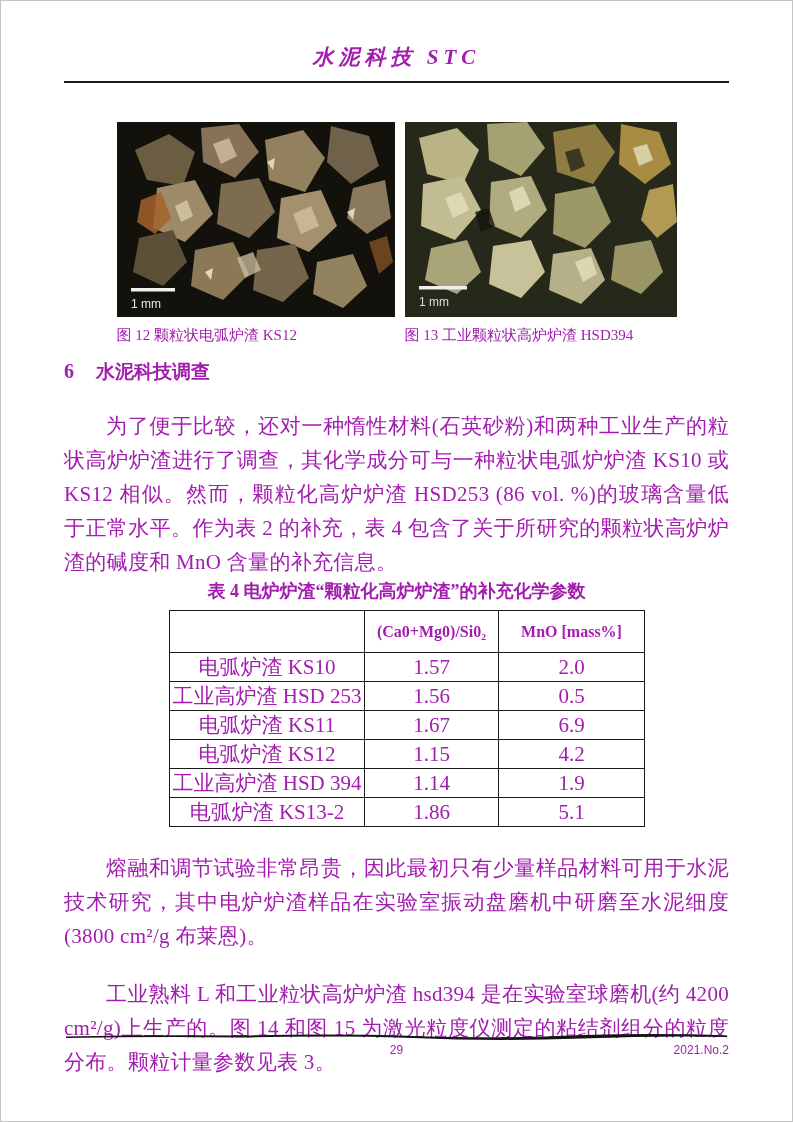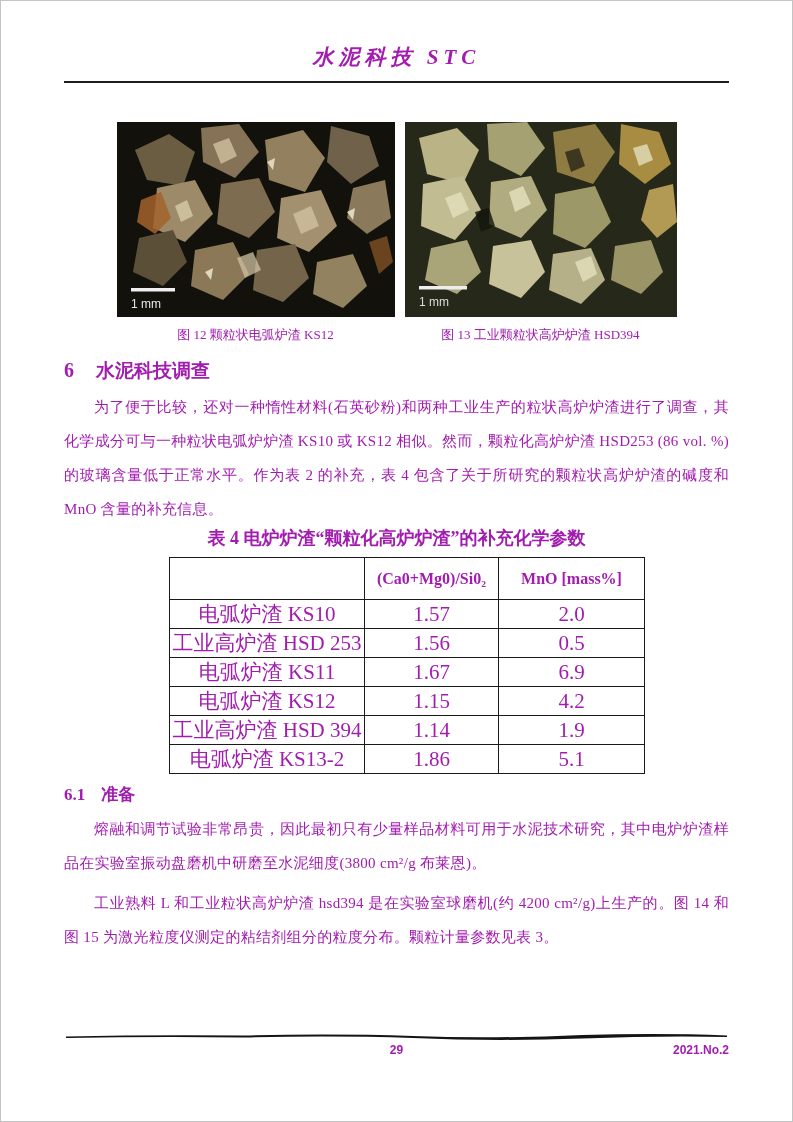--- a/index.html
+++ b/index.html
@@ -15,45 +15,45 @@
     overflow:hidden;
   }
   
   .doc-header { padding-top:40px; text-align:center; }
   .doc-title { font-size:21px; font-style:italic; font-weight:bold; letter-spacing:5px; }
   .header-rule { margin-top:10px; border-top:2px solid #1c1c1c; }
   
   .figures-row { margin-top:39px; display:flex; justify-content:center; gap:10px; }
   .fig { width:278px; }
   .fig svg { display:block; width:100%; height:195px; }
-  .fig-caption { margin-top:9px; text-align:center; font-size:13px; white-space:nowrap; }
+  .fig-caption { margin-top:9px; font-size:15px; white-space:nowrap; }
   
   .h-section { margin-top:14px; font-size:19px; font-weight:bold; display:flex; align-items:baseline; }
   .h-section .num { margin-right:22px; font-size:20px; }
   .h-sub { margin-top:9px; font-size:17px; font-weight:bold; display:flex; align-items:baseline; }
   .h-sub .num { margin-right:16px; }
   
   .body-par {
-    margin-top:6px; font-size:15px; line-height:34px;
+    margin-top:24px; font-size:21px; line-height:34px;
     text-align:justify; text-indent:2em; letter-spacing:0.3px;
   }
   
   .tbl-caption { text-align:center; font-size:18px; font-weight:bold; }
   table.chem { border-collapse:collapse; margin:7px 0 0 105px; table-layout:fixed; }
   table.chem td { border:1px solid #1a1a1a; text-align:center; vertical-align:middle; }
   table.chem .c0 { width:195px; }
   table.chem .c1 { width:134px; }
   table.chem .c2 { width:146px; }
   table.chem thead td { height:42px; font-size:16px; font-weight:bold; }
   table.chem tbody td { height:23px; font-size:21px; }
   
   .doc-footer { position:absolute; left:63px; right:63px; top:1031px; }
   .footer-line svg { display:block; width:100%; height:9px; }
   .footer-row { position:relative; margin-top:2px; height:16px;
-                font-family:"Liberation Sans","DejaVu Sans",sans-serif; font-size:12px;font-weight:bold; }
+                font-family:"Liberation Sans","DejaVu Sans",sans-serif; font-size:12px; }
   .page-num { display:block; text-align:center; }
   .issue-num { position:absolute; right:0; top:0; }
   .scale-text { font-family:"Liberation Sans","DejaVu Sans",sans-serif; font-size:12px; }
 </style>
 </head>
 <body>
 
 <div class="page">
 
   <div class="doc-header">
@@ -166,24 +166,20 @@
         <td class="c2">1.9</td>
       </tr>
       <tr>
         <td class="c0">电弧炉渣 KS13-2</td>
         <td class="c1">1.86</td>
         <td class="c2">5.1</td>
       </tr>
     </tbody>
   </table>
 
-  <div class="h-sub">
-    <span class="num">6.1</span>
-    <span>准备</span>
-  </div>
 
   <p class="body-par">熔融和调节试验非常昂贵，因此最初只有少量样品材料可用于水泥技术研究，其中电炉炉渣样品在实验室振动盘磨机中研磨至水泥细度(3800 cm²/g 布莱恩)。</p>
   <p class="body-par">工业熟料 L 和工业粒状高炉炉渣 hsd394 是在实验室球磨机(约 4200  cm²/g)上生产的。图 14 和图 15 为激光粒度仪测定的粘结剂组分的粒度分布。颗粒计量参数见表 3。</p>
 
   <div class="doc-footer">
     <div class="footer-line">
       <svg viewBox="0 0 667 9" preserveAspectRatio="none" aria-hidden="true">
         <path d="M2,4.5 Q90,2.5 180,3.5 Q270,1.5 350,4.0 Q430,7.0 520,3.0 Q600,1.0 665,3.5 L665,5.0 Q600,3.5 520,6.5 Q430,9.5 350,6.0 Q270,3.5 180,5.5 Q90,4.5 2,6.0 Z" fill="#141414"></path>
       </svg>
     </div>

